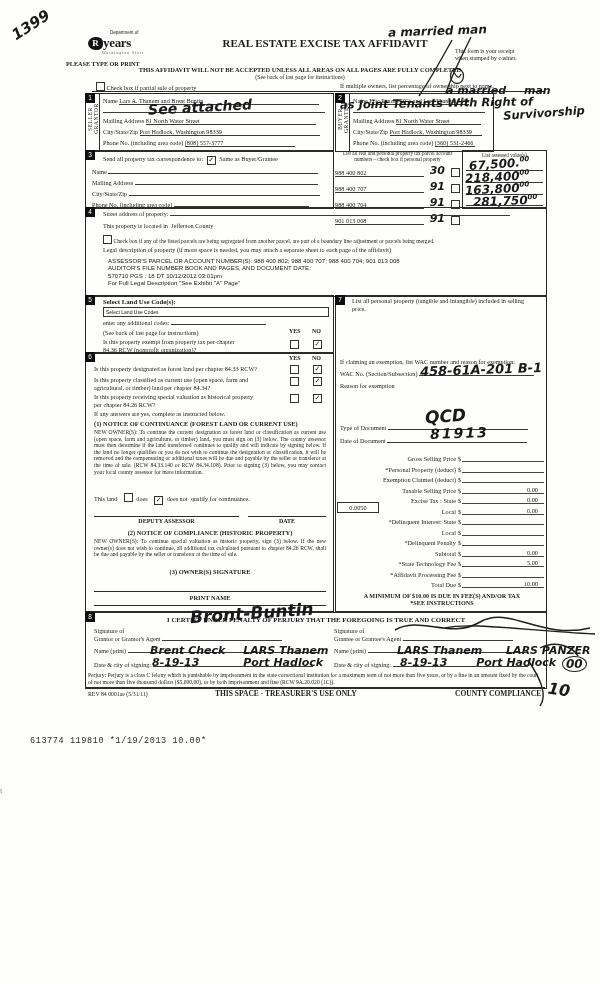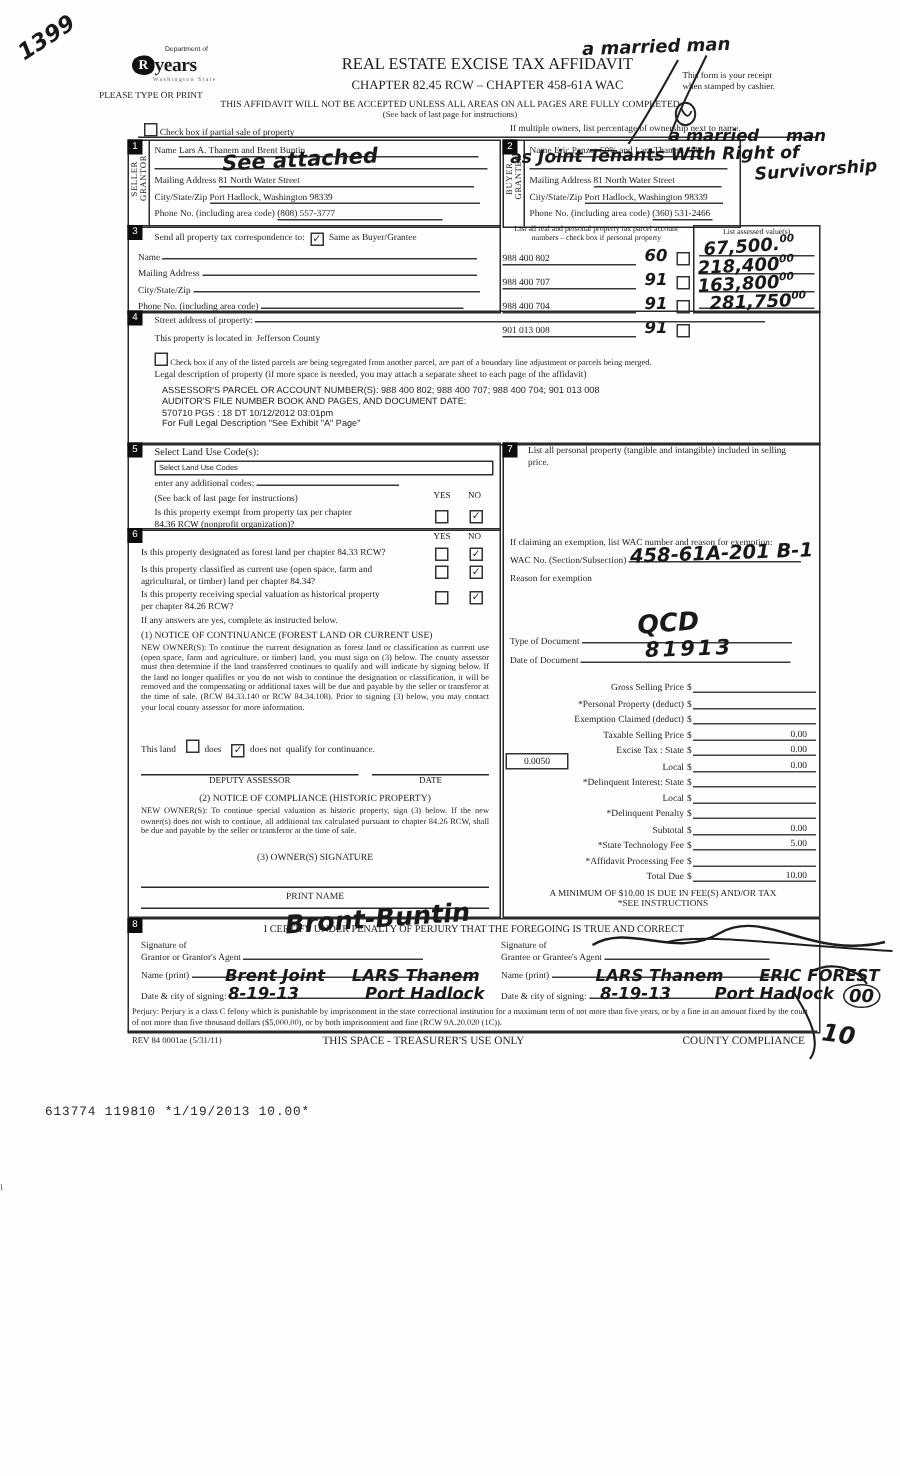--- a/index.html
+++ b/index.html
@@ -9,21 +9,21 @@
   .box{position:absolute;border:1px solid #2b2b2b;background:transparent;}
   .badge{position:absolute;left:-1px;top:-1px;background:#0d0d0d;color:#fff;
          width:10px;height:10px;font-size:6.5px;line-height:10px;text-align:center;
          font-family:"Liberation Sans",sans-serif;}
   .sidebar{position:absolute;left:0;top:0;bottom:0;width:13px;border-right:1px solid #2b2b2b;
            display:flex;align-items:center;justify-content:center;}
   .vlabel{writing-mode:vertical-rl;transform:rotate(180deg);font-size:5.8px;letter-spacing:.4px;
           font-family:"Liberation Serif",serif;text-align:center;line-height:6px;padding-top:8px;}
   .t6{font-size:6.2px;line-height:7.5px;}
   .t55{font-size:5.6px;line-height:6.6px;}
-  .bold{font-weight:normal;}
+  .bold{font-weight:bold;}
   .ctr{text-align:center;}
   .uline{border-bottom:1px solid #3a3a3a;display:inline-block;}
   .cb{display:inline-block;width:7px;height:7px;border:1px solid #333;font-size:7px;
       line-height:6px;text-align:center;vertical-align:-1px;font-family:"DejaVu Sans",sans-serif;}
   .hw{font-family:"DejaVu Sans","Liberation Sans",sans-serif;font-style:italic;font-weight:bold;
       color:#191919;white-space:nowrap;}
   .struck{text-decoration:line-through;}
   .fieldrow{position:absolute;white-space:nowrap;font-size:6.2px;}
   .trow{position:absolute;left:340px;width:204px;height:10px;display:flex;align-items:flex-end;}
   .tlabel{flex:0 0 116px;text-align:right;font-size:6.3px;padding-right:2px;white-space:nowrap;}
@@ -61,21 +61,20 @@
       <span style="display:inline-block;width:15px;height:13px;background:#111;border-radius:60% 50% 50% 60%;
                    color:#fff;font-size:9px;line-height:13px;text-align:center;font-weight:bold;">R</span>
       <span style="font-size:13px;font-weight:bold;letter-spacing:-0.3px;">years</span>
     </div>
     <div style="font-size:3.8px;color:#555;margin-left:14px;letter-spacing:1px;">Washington State</div>
   </div>
 
   <div class="abs bold" style="left:66px;top:60px;font-size:6.2px;">PLEASE TYPE OR PRINT</div>
 
   <div class="abs bold ctr" style="left:160px;top:37px;width:330px;font-size:11px;">REAL ESTATE EXCISE TAX AFFIDAVIT</div>
-  <div class="abs ctr" style="left:160px;top:51px;width:330px;font-size:8.5px;">CHAPTER 82.45 RCW – CHAPTER 458-61A WAC</div>
 
   <div class="abs hw" style="left:388px;top:24px;font-size:12px;transform:rotate(-2deg);">a married man</div>
 
   <div class="abs" style="left:455px;top:48px;font-size:6px;line-height:7px;">
     <div>This form is your receipt</div>
     <div>when stamped by cashier.</div>
   </div>
 
   <div class="abs bold ctr" style="left:60px;top:66px;width:480px;font-size:6.4px;">THIS AFFIDAVIT WILL NOT BE ACCEPTED UNLESS ALL AREAS ON ALL PAGES ARE FULLY COMPLETED</div>
   <div class="abs ctr" style="left:60px;top:74px;width:480px;font-size:5.8px;">(See back of last page for instructions)</div>
@@ -175,21 +174,21 @@
     </div>
   </div>
 
   <div class="abs" style="left:335px;top:150px;width:125px;height:57px;">
     <div class="ctr" style="font-size:5.2px;line-height:6px;">
       <div>List all real and personal property tax parcel account</div>
       <div>numbers – check box if personal property</div>
     </div>
     <div style="display:flex;align-items:flex-end;margin-top:2px;">
       <span class="uline" style="flex:1;font-size:6.3px;">988 400 802</span>
-      <span class="hw" style="font-size:11px;margin:0 6px;">60</span>
+      <span class="hw" style="font-size:11px;margin:0 6px;">30</span>
       <span class="cb"></span>
     </div>
     <div style="display:flex;align-items:flex-end;margin-top:3px;">
       <span class="uline" style="flex:1;font-size:6.3px;">988 400 707</span>
       <span class="hw" style="font-size:11px;margin:0 6px;">91</span>
       <span class="cb"></span>
     </div>
     <div style="display:flex;align-items:flex-end;margin-top:3px;">
       <span class="uline" style="flex:1;font-size:6.3px;">988 400 704</span>
       <span class="hw" style="font-size:11px;margin:0 6px;">91</span>
@@ -438,30 +437,30 @@
       <span class="uline" style="width:160px;"></span>
     </div>
     <div class="abs t6" style="left:248px;top:48px;">
       <span>Date &amp; city of signing:</span>
       <span class="uline" style="width:135px;"></span>
     </div>
   </div>
 
   <div class="abs hw" style="left:190px;top:603px;font-size:17px;transform:rotate(-4deg);">Bront-Buntin</div>
   <div class="abs hw" style="left:150px;top:644px;font-size:11px;">
-    <span>Brent Joint</span>
+    <span>Brent Check</span>
     <span style="margin-left:14px;">LARS Thanem</span>
   </div>
   <div class="abs hw" style="left:152px;top:656px;font-size:11px;">
     <span>8-19-13</span>
     <span style="margin-left:40px;">Port Hadlock</span>
   </div>
   <div class="abs hw" style="left:397px;top:644px;font-size:11px;">
     <span>LARS Thanem</span>
-    <span style="margin-left:20px;">ERIC FOREST</span>
+    <span style="margin-left:20px;">LARS PANZER</span>
   </div>
   <div class="abs hw" style="left:400px;top:656px;font-size:11px;">
     <span>8-19-13</span>
     <span style="margin-left:25px;">Port Hadlock</span>
   </div>
   <div class="abs hw circled" style="left:562px;top:656px;font-size:12px;">00</div>
   <div class="abs hw" style="left:548px;top:680px;font-size:16px;transform:rotate(8deg);">10</div>
 
   <div class="abs t55" style="left:88px;top:672px;width:455px;">Perjury: Perjury is a class C felony which is punishable by imprisonment in the state correctional institution for a maximum term of not more than five years, or by a fine in an amount fixed by the court of not more than five thousand dollars ($5,000.00), or by both imprisonment and fine (RCW 9A.20.020 (1C)).</div>
   <div class="hr" style="left:85px;top:687px;width:460px;"></div>

